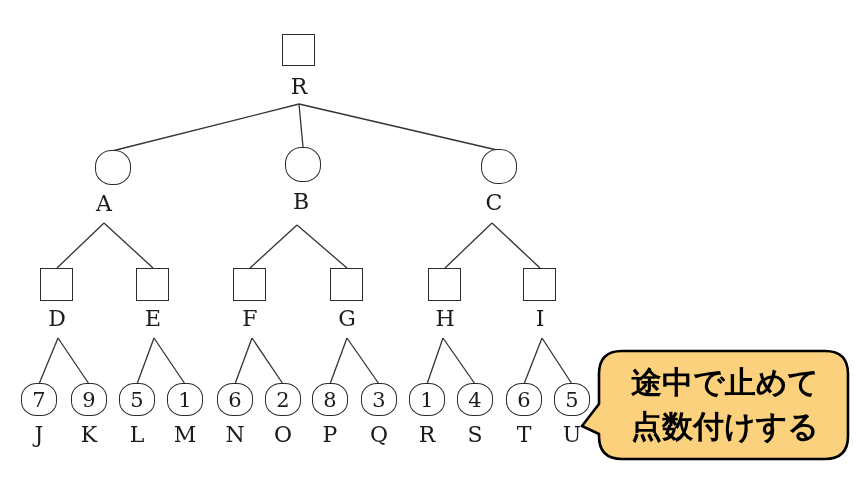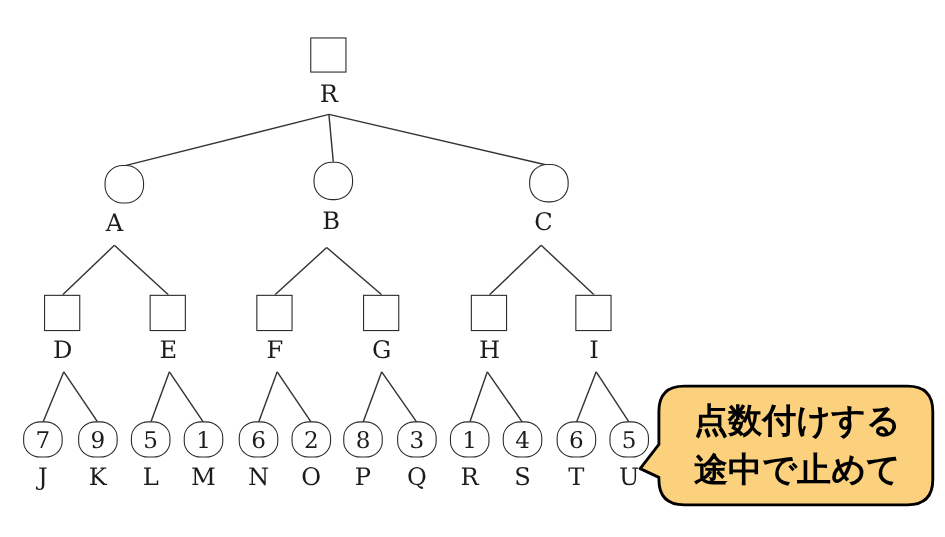--- a/index.html
+++ b/index.html
@@ -147,17 +147,17 @@
 
   <div class="node leafci" style="left:554px;top:383px;width:36px;height:33px">
       <span>5</span>
     </div>
   <div class="lbl" style="left:552px;top:424px">U</div>
 
   <svg id="bubble-svg" width="284" height="130">
     <path stroke="#000" stroke-width="2.6" stroke-linejoin="round" d="M47,11 L250,11 Q273,11 273,34 L273,96 Q273,119 250,119 L47,119 Q24,119 24,96 L24,94 L7,86 L24,64 L24,34 Q24,11 47,11 Z" fill="#fbd17e"></path>
   </svg>
   <div id="bubble-text">
+    <span>途中で止めて</span>
     <span>点数付けする</span>
-    <span>途中で止めて</span>
   </div>
 
 </div>
 
 </body></html>

